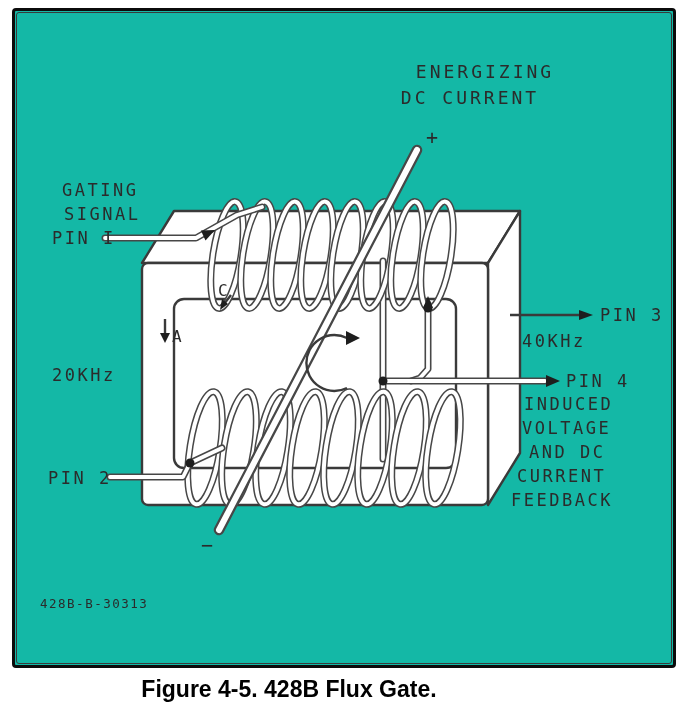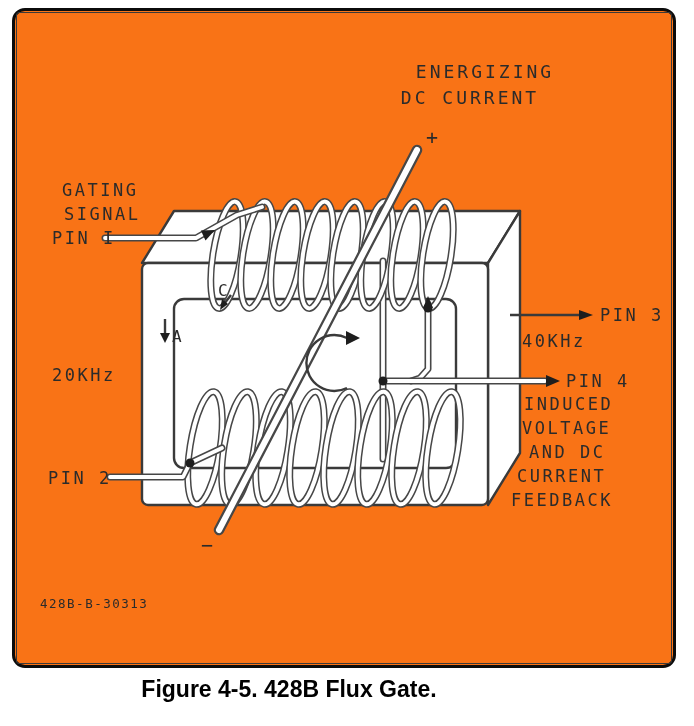--- a/index.html
+++ b/index.html
@@ -2,21 +2,21 @@
 <html><head>
 <meta charset="utf-8">
 <style>
   html,body { margin:0; padding:0; }
   body {
     width:694px; height:726px; background:#ffffff; position:relative;
     font-family:"Liberation Sans", sans-serif; overflow:hidden;
   }
   .frame {
     position:absolute; left:12px; top:8px; width:664px; height:660px;
-    border:3px solid #0b0b0b; border-radius:13px; box-sizing:border-box; background:#f97316;
+    border:3px solid #0b0b0b; border-radius:4px; box-sizing:border-box; background:#14b8a6;
   }
   .frame-inner {
     position:absolute; inset:1px; border:1px solid #3a3a3a; border-radius:3px; pointer-events:none;
   }
   svg.diagram { position:absolute; left:0; top:0; }
   .caption {
     position:absolute; left:0; top:676px; width:578px; text-align:center;
     font-weight:bold; font-size:23px; color:#000;
   }
   

